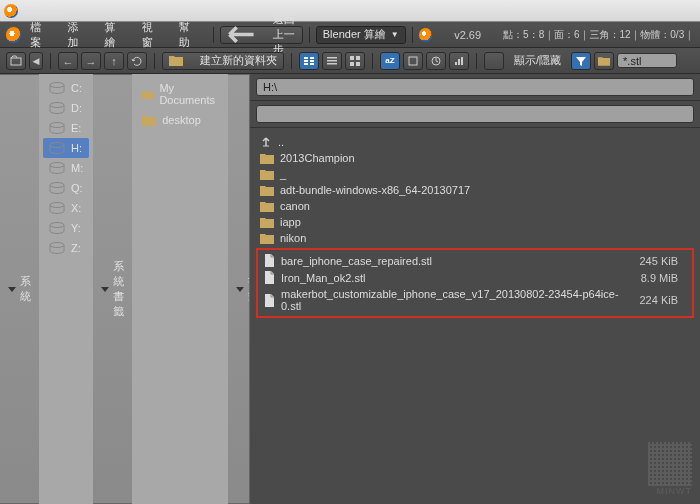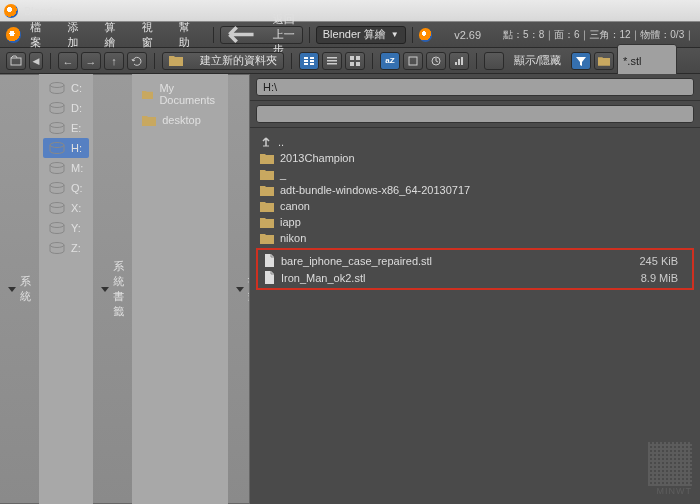--- a/index.html
+++ b/index.html
@@ -35,21 +35,21 @@
 .path-input{background:#a0a0a0;border:1px solid #333;border-radius:3px;padding:3px 6px;color:#222;height:18px;width:100%}
 .filelist{flex:1;padding:6px;overflow:auto}
 .frow{display:flex;align-items:center;padding:2px 4px;gap:6px;cursor:default}
 .fname{flex:1;color:#ddd}
 .fsize{color:#ccc;margin-right:8px}
 .fic-up{width:12px;height:12px;fill:#ccc}
 .fic-file{width:11px;height:13px}
 .highlight{border:2px solid #d03020;padding:2px;margin-top:2px}
 .watermark{position:absolute;right:8px;bottom:8px;opacity:0.3;text-align:right}
 .qr{width:44px;height:44px;background:repeating-linear-gradient(0deg,#888 0 2px,transparent 2px 4px),repeating-linear-gradient(90deg,#888 0 2px,transparent 2px 4px)}
-.txtin{background:#a0a0a0;border:1px solid #333;border-radius:3px;padding:2px 5px;color:#222;height:34px}
+.txtin{background:#a0a0a0;border:1px solid #333;border-radius:3px;padding:2px 5px;color:#222;height:15px}
 </style>
 </head>
 <body>
 
 <div class="titlebar">
   <span class="logo"></span>
   <span>Blender</span>
 </div>
 
 <div class="menubar">
@@ -338,20 +338,28 @@
               <span class="fsize">245 KiB</span>
             </div>
             <div class="frow">
               <svg class="fic-file" viewBox="0 0 11 13">
                 <path d="M1 0h6l3 3v10H1z" fill="#ddd"></path>
                 <path d="M7 0v3h3" fill="none" stroke="#888"></path>
               </svg>
               <span class="fname">Iron_Man_ok2.stl</span>
               <span class="fsize">8.9 MiB</span>
             </div>
+            <div class="frow">
+              <svg class="fic-file" viewBox="0 0 11 13">
+                <path d="M1 0h6l3 3v10H1z" fill="#ddd"></path>
+                <path d="M7 0v3h3" fill="none" stroke="#888"></path>
+              </svg>
+              <span class="fname">makerbot_customizable_iphone_case_v17_20130802-23454-p64ice-0.stl</span>
+              <span class="fsize">224 KiB</span>
+            </div>
           </div>
       </div>
     </div>
   </div>
 </div>
 
 <div class="watermark">
   <div class="qr"></div>
   <div style="color:#888;font-size:9px;letter-spacing:1px">MINWT</div>
 </div>

